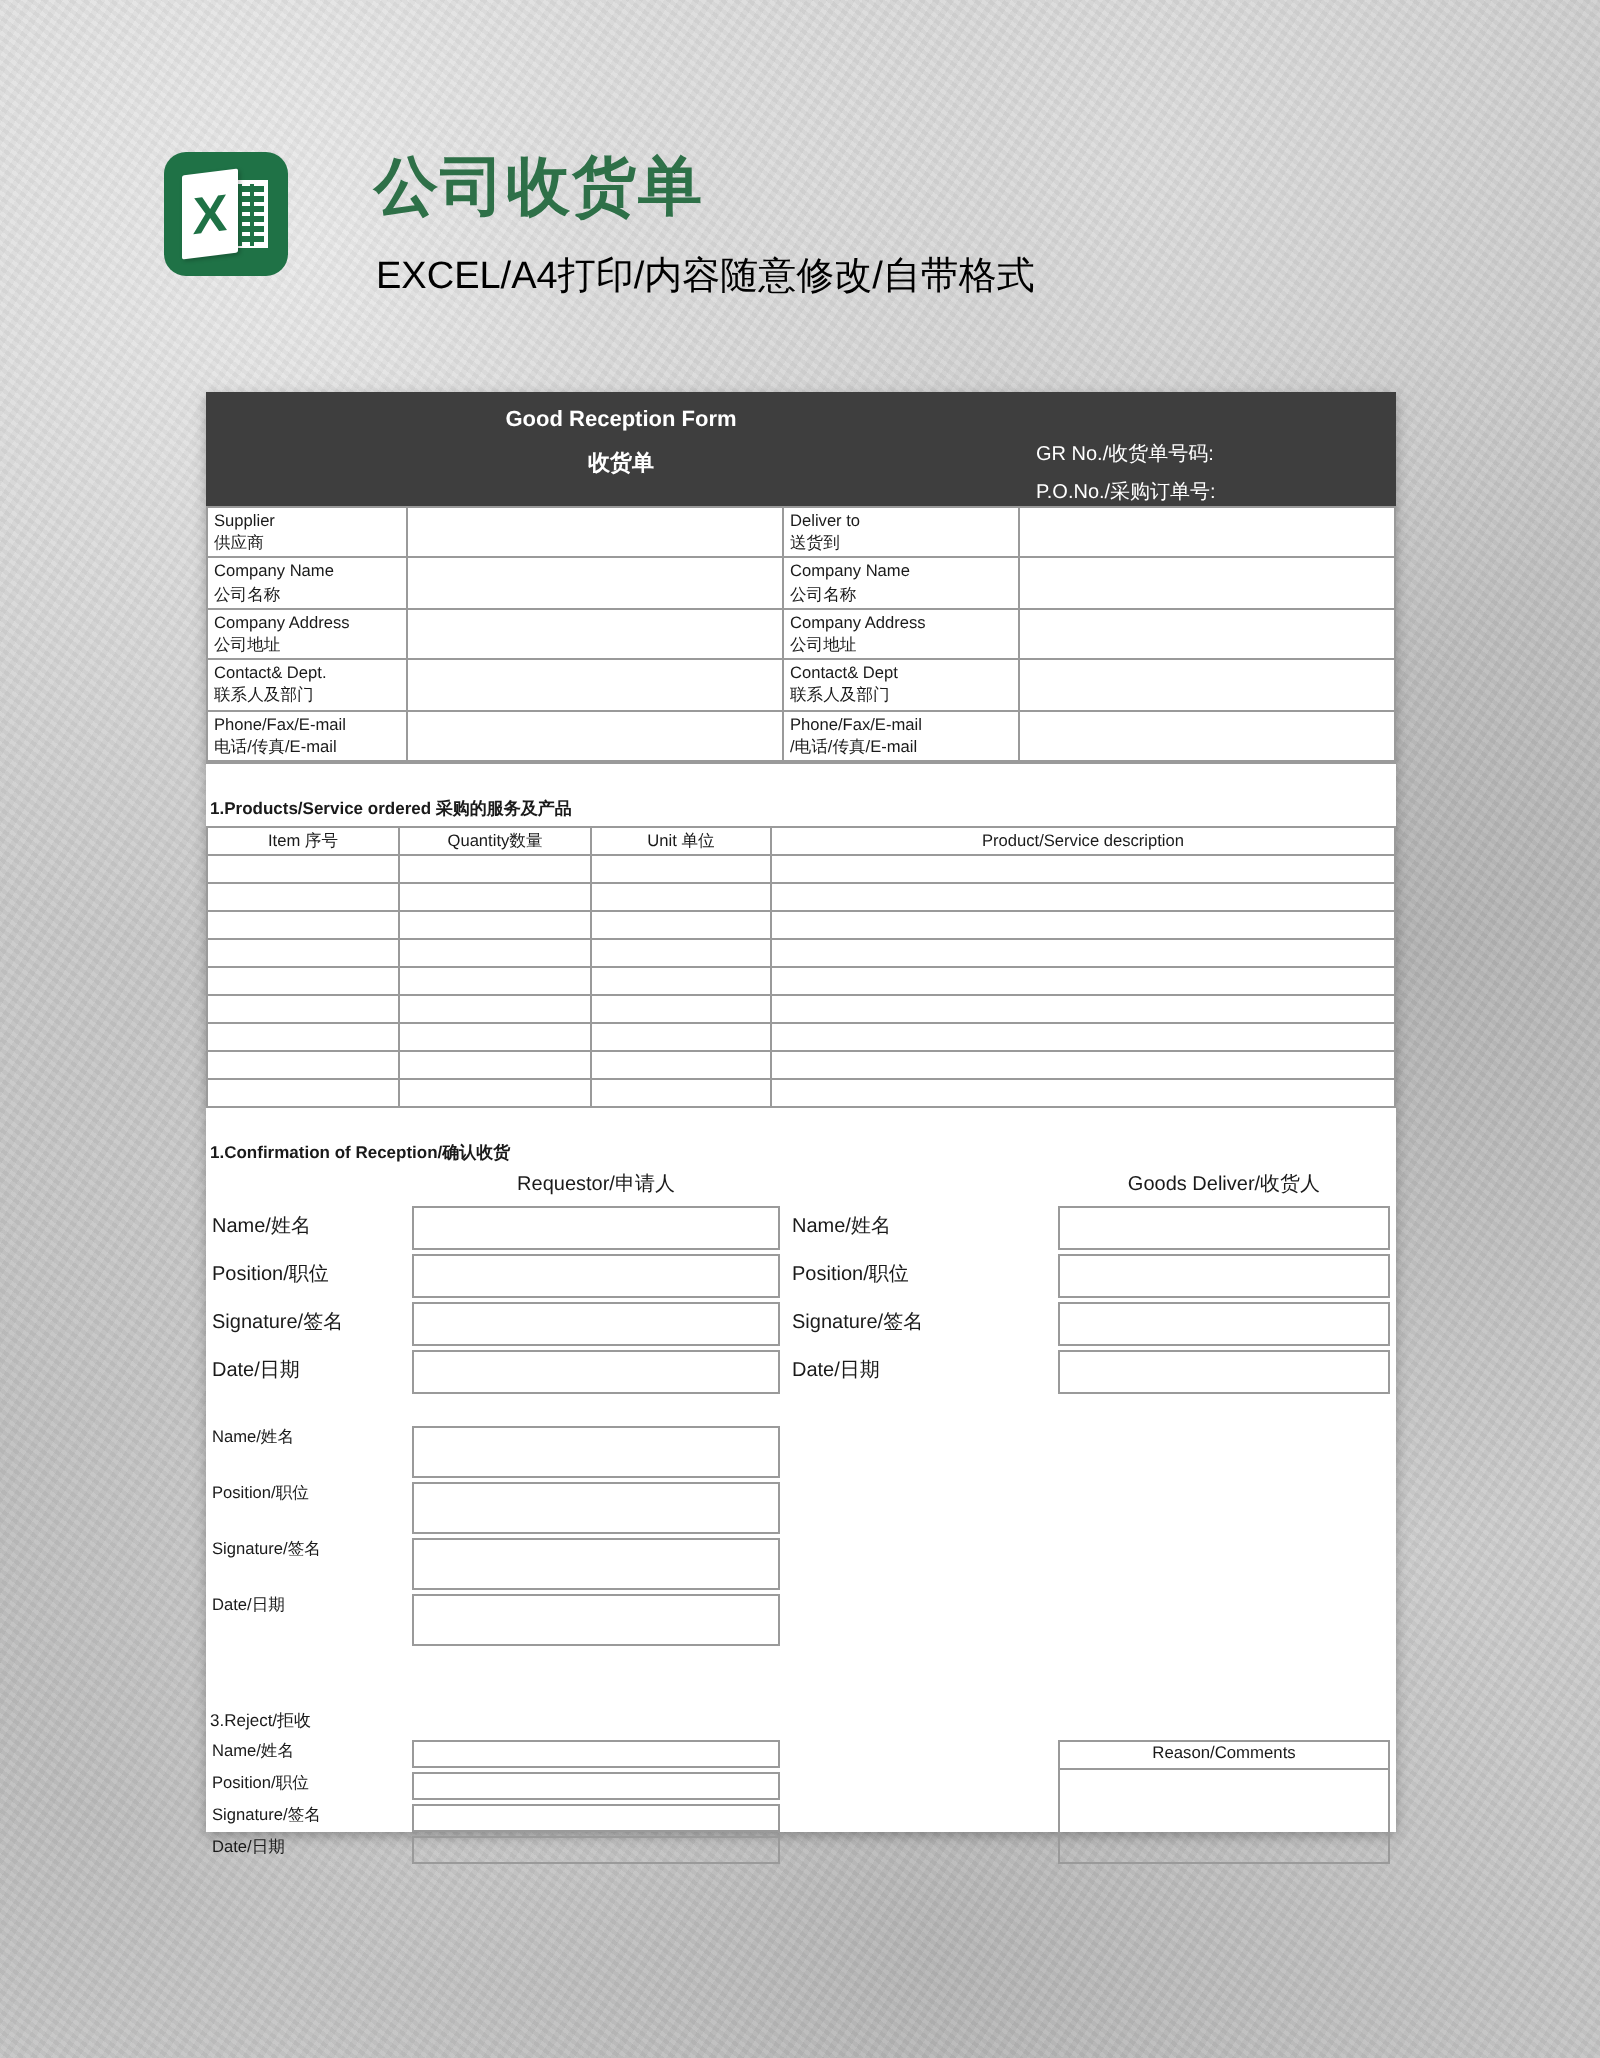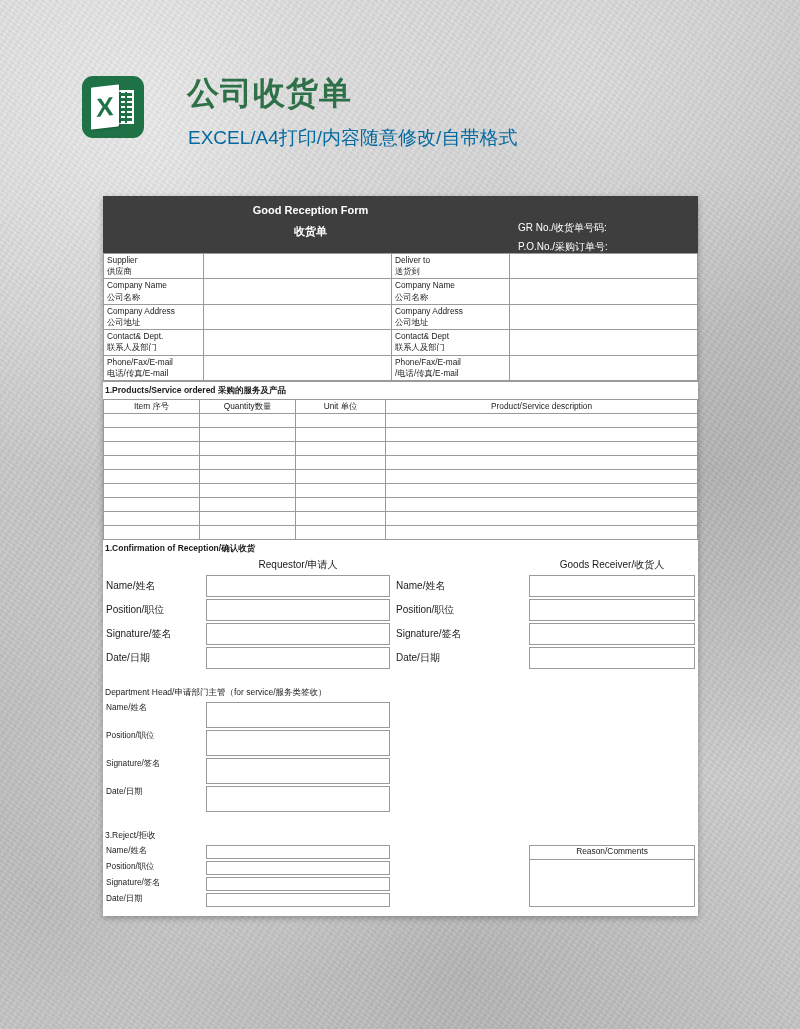--- a/index.html
+++ b/index.html
@@ -62,21 +62,21 @@
     font-weight:bold; font-size:26px; line-height:42px; text-align:center;
     transform:skewY(-7deg);
   }
   #title-main{
     position:absolute; left:105px; top:-4px;
     font-size:32px; font-weight:bold; color:#2e7048;
     letter-spacing:1px; white-space:nowrap;
   }
   #title-sub{
     position:absolute; left:106px; top:49px;
-    font-size:19px; color:#0369a1; white-space:nowrap;
+    font-size:19px; color:#000000; white-space:nowrap;
   }
 
   
   #doc {
     position:absolute; left:103px; top:196px; width:595px; height:720px;
     background:#ffffff;
     box-shadow:0 2px 6px rgba(0,0,0,.28);
     font-size:8.5px; color:#1a1a1a;
   }
   .hdr {
@@ -97,21 +97,21 @@
   td.nb { border:none; }
   .lbl2 { white-space:nowrap; }
 
   
   #party td.label { width:100px; }
   #party td.value { width:188px; }
   #party td.label2{ width:118px;margin-left:36px; }
 
   
   .sect {
-    font-weight:bold; font-size:8.5px; padding:3px 2px 2px 2px; border:none;
+    font-weight:bold; font-size:8.5px; padding:17px 2px 2px 2px; border:none;
   }
   .sectwrap{ border-top:1px solid #9a9a9a; }
 
   
   #items td { height:14px; }
   #items .h { text-align:center; }
 
   
   #confirm { width:100%; border-collapse:collapse; table-layout:fixed; }
   #confirm td { border:none; font-size:10px; vertical-align:middle; }
@@ -297,21 +297,21 @@
     </table>
 
   <div class="sect">1.Confirmation of Reception/确认收货</div>
 
   <table id="confirm">
     <tbody>
         <tr>
       <td style="width:100px"></td>
       <td class="colhd" style="width:190px">Requestor/申请人</td>
       <td style="width:133px"></td>
-      <td class="colhd">Goods Receiver/收货人</td>
+      <td class="colhd">Goods Deliver/收货人</td>
     </tr>
     <tr>
       <td class="lab">Name/姓名</td>
       <td>
             <div class="box"></div>
           </td>
       <td class="lab">Name/姓名</td>
       <td>
             <div class="box"></div>
           </td>
@@ -343,21 +343,20 @@
           </td>
       <td class="lab">Date/日期</td>
       <td>
             <div class="box"></div>
           </td>
     </tr>
   </tbody>
     </table>
 
   <div style="height:14px"></div>
-  <div class="sect" style="font-weight:normal">Department Head/申请部门主管（for service/服务类签收）</div>
 
   <table id="dept">
     <tbody>
         <tr>
       <td class="nb lab" style="width:100px">Name/姓名</td>
       <td class="nb" style="width:190px">
             <div class="box"></div>
           </td>
       <td class="nb"></td>
     </tr>

